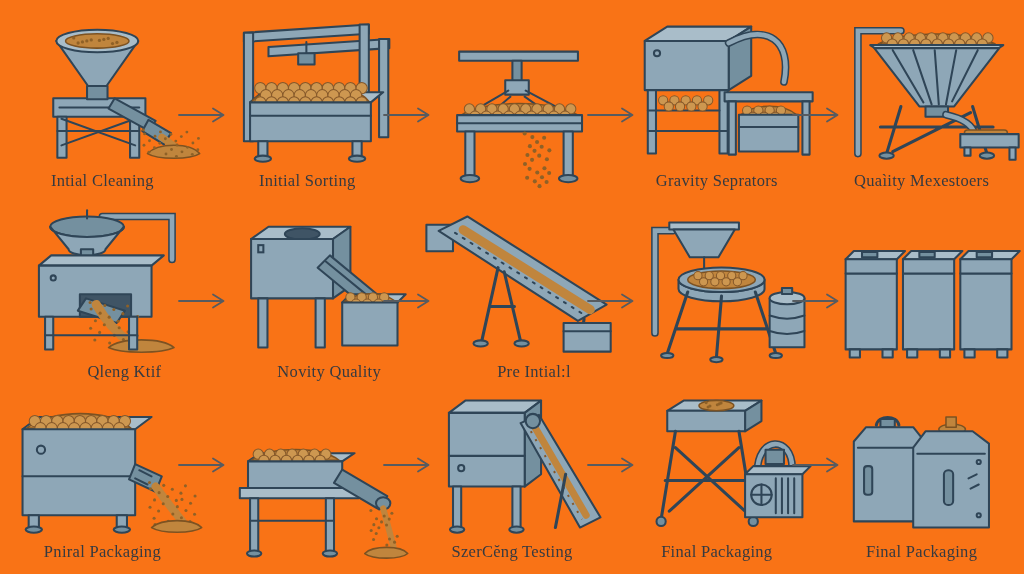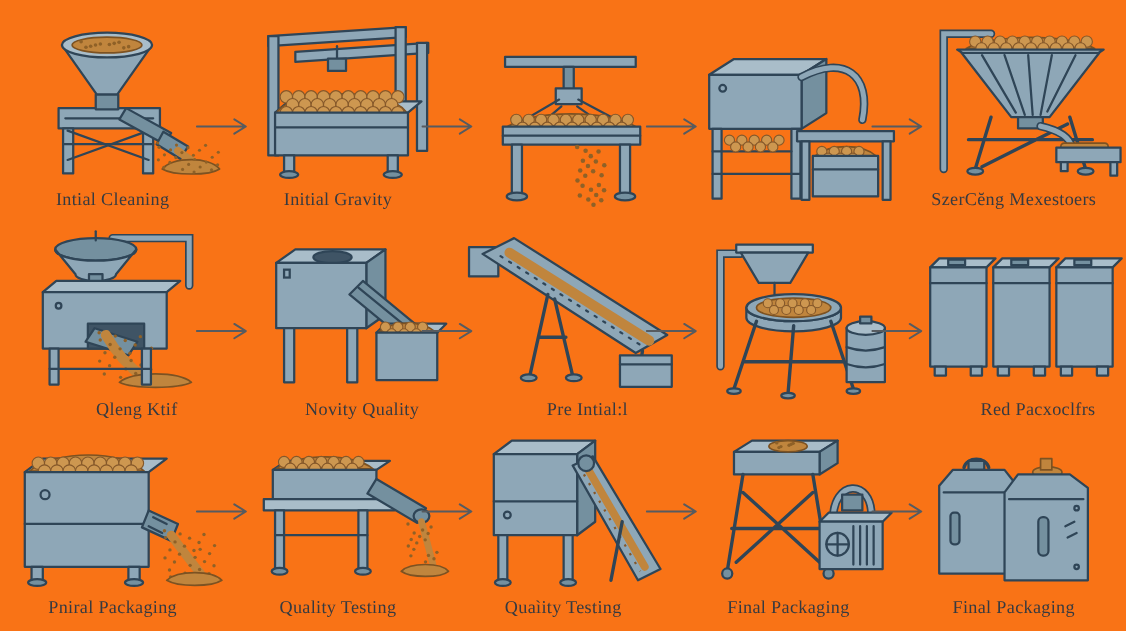--- a/index.html
+++ b/index.html
@@ -149,21 +149,21 @@
               <circle cx="153.0" cy="100.0" r="5.5" class="nut"></circle>
             </g>
           <path class="b" d="M44 100 H162 V138 H44 Z"></path>
           <path class="ln" d="M44 113 H162"></path>
           <rect class="b" x="52" y="138" width="9" height="15"></rect>
           <rect class="b" x="144" y="138" width="9" height="15"></rect>
           <ellipse class="bd" cx="56.5" cy="155" rx="8" ry="3"></ellipse>
           <ellipse class="bd" cx="148.5" cy="155" rx="8" ry="3"></ellipse>
         </svg>
       </div>
-      <div class="label">Initial Gravity</div>
+      <div class="label">Initial Sorting</div>
       <div class="arrow">
         <svg viewBox="0 0 54 18">
             <path class="arrowline" d="M1 9 H43 M35 2.5 L45.5 9 L35 15.5"></path>
           </svg>
       </div>
     </div>
 
     <div class="cell">
       <div class="illus">
         <svg viewBox="0 0 200 165" preserveAspectRatio="xMidYMax meet">
@@ -265,20 +265,21 @@
               <circle cx="152.0" cy="108.0" r="4.5" class="nut"></circle>
               <circle cx="163.0" cy="108.0" r="4.5" class="nut"></circle>
               <circle cx="135.5" cy="114.0" r="4.5" class="nut"></circle>
               <circle cx="146.5" cy="114.0" r="4.5" class="nut"></circle>
               <circle cx="157.5" cy="114.0" r="4.5" class="nut"></circle>
             </g>
           <path class="b" d="M122 112 H180 V148 H122 Z"></path>
           <path class="ln" d="M122 124 H180"></path>
         </svg>
       </div>
+      <div class="label">Gravity Seprators</div>
       <div class="arrow">
         <svg viewBox="0 0 54 18">
             <path class="arrowline" d="M1 9 H43 M35 2.5 L45.5 9 L35 15.5"></path>
           </svg>
       </div>
     </div>
 
     <div class="cell">
       <div class="illus">
         <svg viewBox="0 0 200 165" preserveAspectRatio="xMidYMax meet">
@@ -314,21 +315,21 @@
           <ellipse class="bd" cx="66" cy="152" rx="7" ry="3"></ellipse>
           <ellipse class="bd" cx="164" cy="152" rx="7" ry="3"></ellipse>
           <path class="pipe" d="M124 112 C142 116 150 122 152 131"></path>
           <path class="pipe2" d="M124 112 C142 116 150 122 152 131"></path>
           <rect class="g" x="142" y="127" width="42" height="6" rx="3"></rect>
           <path class="b" d="M138 131 H195 V144 H138 Z"></path>
           <rect class="b" x="186" y="144" width="6" height="12"></rect>
           <rect class="b" x="142" y="144" width="6" height="8"></rect>
         </svg>
       </div>
-      <div class="label">SzerCĕng Mexestoers</div>
+      <div class="label">Quaìity Mexestoers</div>
     </div>
   </div>
 
   <div class="row row2">
 
     <div class="cell">
       <div class="illus">
         <svg viewBox="0 0 200 160" preserveAspectRatio="xMidYMax meet">
           <path class="pipe" d="M100 20 H168 V62"></path>
           <path class="pipe2" d="M100 20 H168 V62"></path>
@@ -500,21 +501,20 @@
           <g>
             <path class="bl" d="M138 46 H188 L196 38 H146 Z"></path>
             <rect class="b" x="138" y="46" width="50" height="88"></rect>
             <rect class="bd" x="154" y="39" width="15" height="5"></rect>
             <path class="ln" d="M138 60 H188"></path>
             <rect class="b" x="142" y="134" width="10" height="8"></rect>
             <rect class="b" x="174" y="134" width="10" height="8"></rect>
           </g>
         </svg>
       </div>
-      <div class="label">Red Pacxoclfrs</div>
     </div>
   </div>
 
   <div class="row row3">
 
     <div class="cell">
       <div class="illus">
         <svg viewBox="0 0 200 160" preserveAspectRatio="xMidYMax meet">
           <path class="bl" d="M22 52 H132 L148 40 H38 Z"></path>
           <path class="g" d="M26 51 C50 32 108 32 128 51 Z"></path>
@@ -630,21 +630,20 @@
               <circle cx="175.0" cy="103.3" r="1.5" class="dot"></circle>
               <circle cx="162.3" cy="117.5" r="1.5" class="dot"></circle>
               <circle cx="177.6" cy="131.6" r="1.5" class="dot"></circle>
               <circle cx="164.9" cy="111.8" r="1.5" class="dot"></circle>
               <circle cx="180.2" cy="125.9" r="1.5" class="dot"></circle>
               <circle cx="167.5" cy="106.0" r="1.5" class="dot"></circle>
             </g>
           <path class="g" d="M156 140 C164 132 191 132 198 140 C191 146 164 146 156 140 Z"></path>
         </svg>
       </div>
-      <div class="label">Quality Testing</div>
       <div class="arrow">
         <svg viewBox="0 0 54 18">
             <path class="arrowline" d="M1 9 H43 M35 2.5 L45.5 9 L35 15.5"></path>
           </svg>
       </div>
     </div>
 
     <div class="cell">
       <div class="illus">
         <svg viewBox="0 0 200 160" preserveAspectRatio="xMidYMax meet">
@@ -657,21 +656,21 @@
           <rect class="b" x="100" y="108" width="8" height="40"></rect>
           <ellipse class="bd" cx="46" cy="150" rx="7" ry="3"></ellipse>
           <ellipse class="bd" cx="104" cy="150" rx="7" ry="3"></ellipse>
           <path class="b" d="M108 46 L126 38 L186 138 L166 148 Z"></path>
           <path class="gflow" stroke-width="7" d="M122 50 L172 136"></path>
           <path d="M118 54 L168 140" stroke="#85582a" stroke-width="2" stroke-dasharray="2 7" fill="none"></path>
           <path class="ln3" d="M152 96 L142 148"></path>
           <circle class="bd" cx="120" cy="44" r="7"></circle>
         </svg>
       </div>
-      <div class="label">Quaìity Testing</div>
+      <div class="label">SzerCĕng Testing</div>
       <div class="arrow">
         <svg viewBox="0 0 54 18">
             <path class="arrowline" d="M1 9 H43 M35 2.5 L45.5 9 L35 15.5"></path>
           </svg>
       </div>
     </div>
 
     <div class="cell">
       <div class="illus">
         <svg viewBox="0 0 200 160" preserveAspectRatio="xMidYMax meet">

